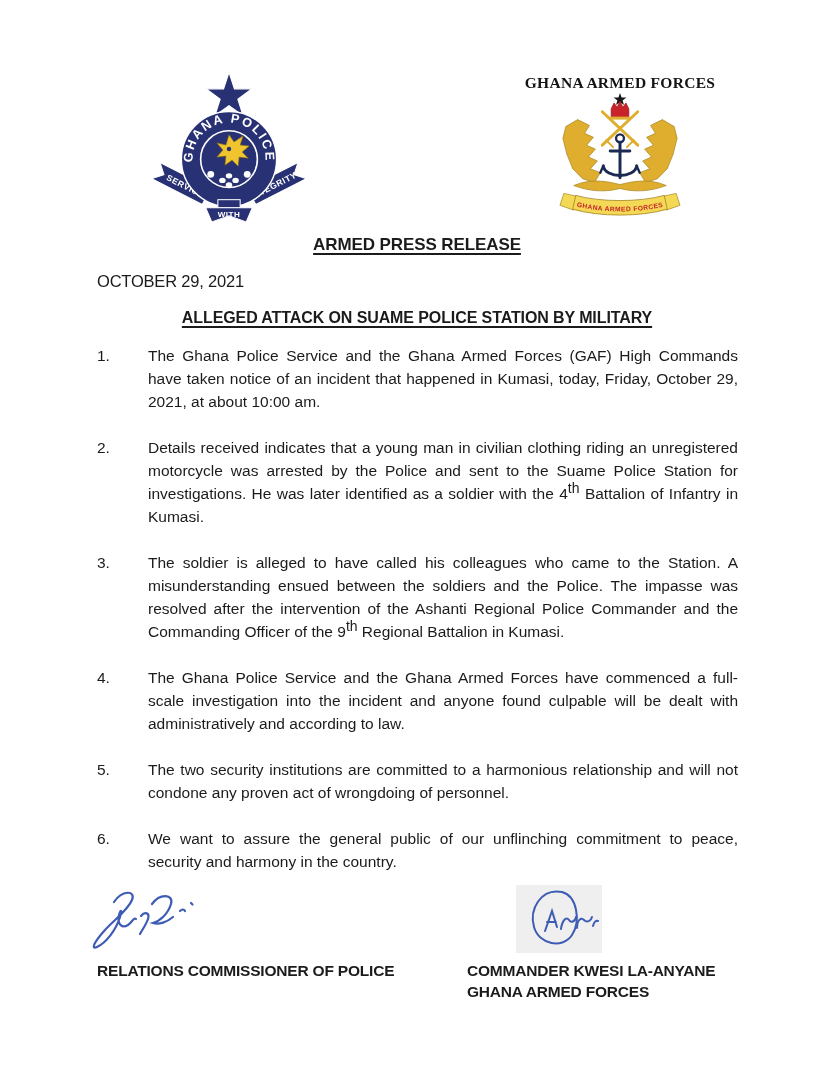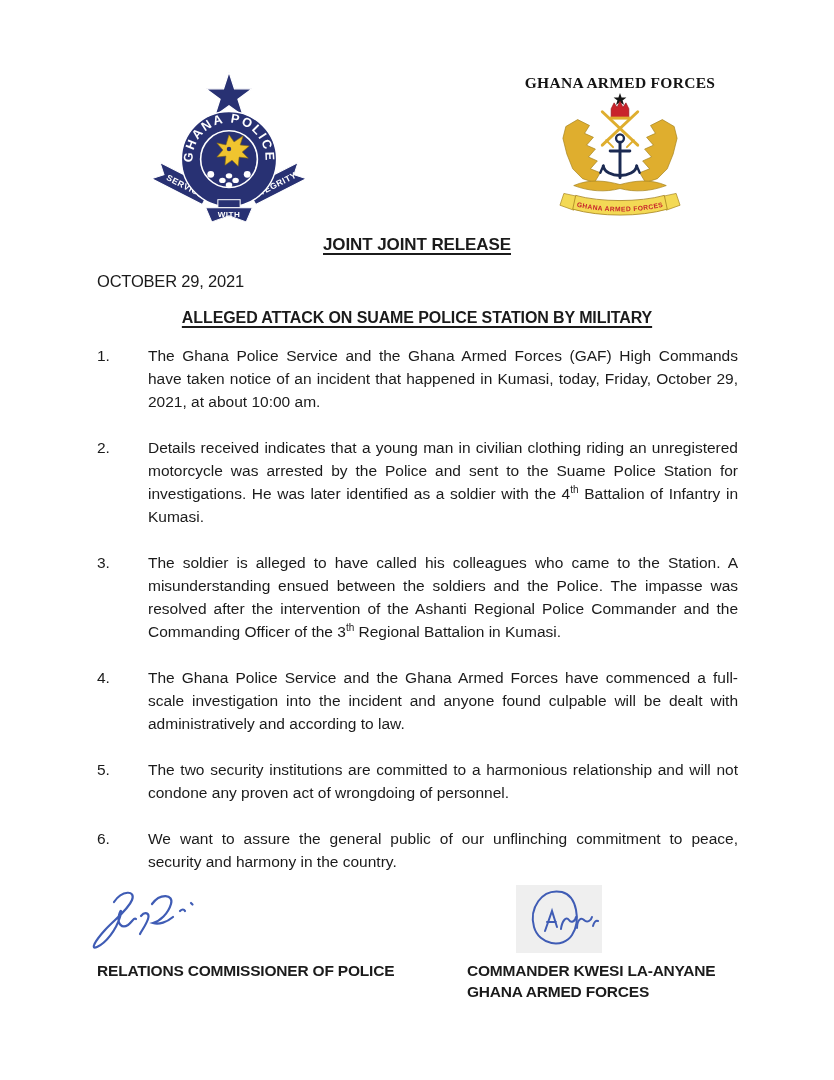--- a/index.html
+++ b/index.html
@@ -36,21 +36,21 @@
   .doc-subject{
     position:absolute;top:309px;left:0;width:834px;text-align:center;
     font-size:16px;font-weight:bold;letter-spacing:-0.1px;
     text-decoration:underline;text-underline-offset:3px;text-decoration-thickness:1.5px;
   }
   
   .body-list{position:absolute;top:344px;left:97px;width:641px;}
   .list-item{display:flex;margin-bottom:23px;}
   .list-item .num{flex:none;width:51px;font-size:15.5px;line-height:23px;}
   .list-item .txt{flex:1;font-size:15.5px;line-height:23px;text-align:justify;}
-  .list-item .txt sup{font-size:10px;line-height:0;vertical-align:super;}
+  .list-item .txt sup{font-size:14px;line-height:0;vertical-align:super;}
   
   .sig-left{position:absolute;left:86px;top:888px;}
   .sig-right{position:absolute;left:516px;top:885px;}
   .signatory{position:absolute;font-weight:bold;font-size:15.5px;line-height:20.5px;letter-spacing:-0.2px;white-space:nowrap;}
   .signatory-left{left:97px;top:961px;}
   .signatory-right{left:467px;top:961px;}
 </style>
 </head>
 <body>
 
@@ -139,36 +139,36 @@
         <defs>
             <path id="gafBannerPath" d="M20,115 C45,122 85,122 110,115"></path>
           </defs>
         <text font-size="6.8" font-weight="bold" fill="var(--gaf-red)" letter-spacing="0.4" font-family="Liberation Sans, sans-serif">
           <textPath href="#gafBannerPath" startOffset="50%" text-anchor="middle">GHANA ARMED FORCES</textPath>
         </text>
       </g>
     </svg>
   </div>
 
-  <div class="doc-title">JOINT JOINT RELEASE</div>
+  <div class="doc-title">ARMED PRESS RELEASE</div>
   <div class="doc-date">OCTOBER 29, 2021</div>
   <div class="doc-subject">ALLEGED ATTACK ON SUAME POLICE STATION BY MILITARY</div>
 
   <div class="body-list" id="body-list">
       <div class="list-item">
         <div class="num">1.</div>
         <div class="txt"><span>The Ghana Police Service and the Ghana Armed Forces (GAF) High Commands have taken notice of an incident that happened in Kumasi, today, Friday, October 29, 2021, at about 10:00 am.</span></div>
       </div>
       <div class="list-item">
         <div class="num">2.</div>
         <div class="txt"><span>Details received indicates that a young man in civilian clothing riding an unregistered motorcycle was arrested by the Police and sent to the Suame Police Station for investigations. He was later identified as a soldier with the 4</span><sup>th</sup><span> Battalion of Infantry in Kumasi.</span></div>
       </div>
       <div class="list-item">
         <div class="num">3.</div>
-        <div class="txt"><span>The soldier is alleged to have called his colleagues who came to the Station. A misunderstanding ensued between the soldiers and the Police. The impasse was resolved after the intervention of the Ashanti Regional Police Commander and the Commanding Officer of the 3</span><sup>th</sup><span> Regional Battalion in Kumasi.</span></div>
+        <div class="txt"><span>The soldier is alleged to have called his colleagues who came to the Station. A misunderstanding ensued between the soldiers and the Police. The impasse was resolved after the intervention of the Ashanti Regional Police Commander and the Commanding Officer of the 9</span><sup>th</sup><span> Regional Battalion in Kumasi.</span></div>
       </div>
       <div class="list-item">
         <div class="num">4.</div>
         <div class="txt"><span>The Ghana Police Service and the Ghana Armed Forces have commenced a full-scale investigation into the incident and anyone found culpable will be dealt with administratively and according to law.</span></div>
       </div>
       <div class="list-item">
         <div class="num">5.</div>
         <div class="txt"><span>The two security institutions are committed to a harmonious relationship and will not condone any proven act of wrongdoing of personnel.</span></div>
       </div>
       <div class="list-item">

